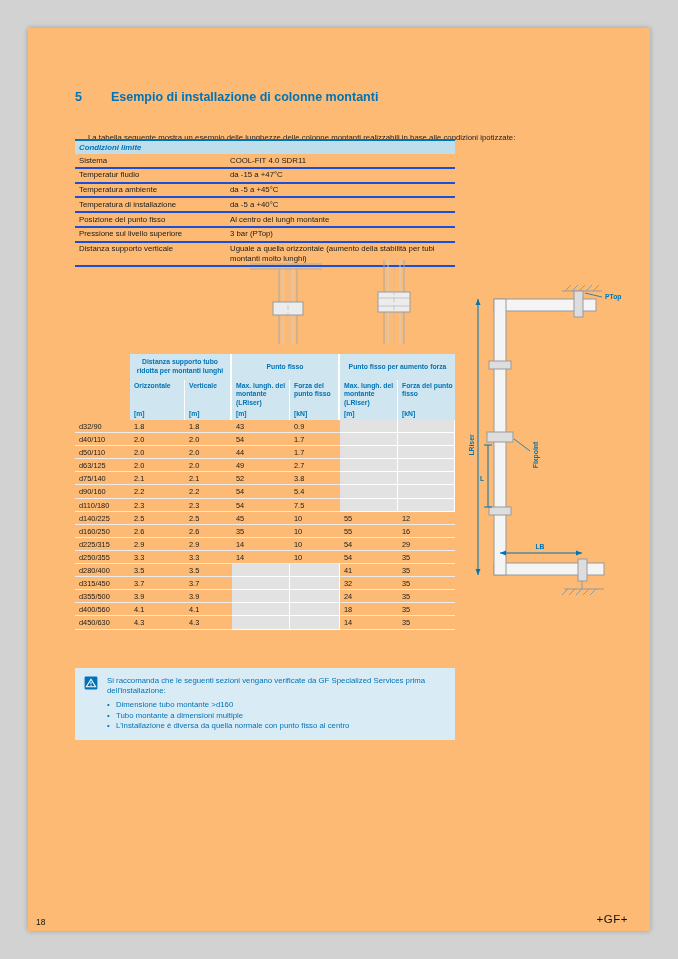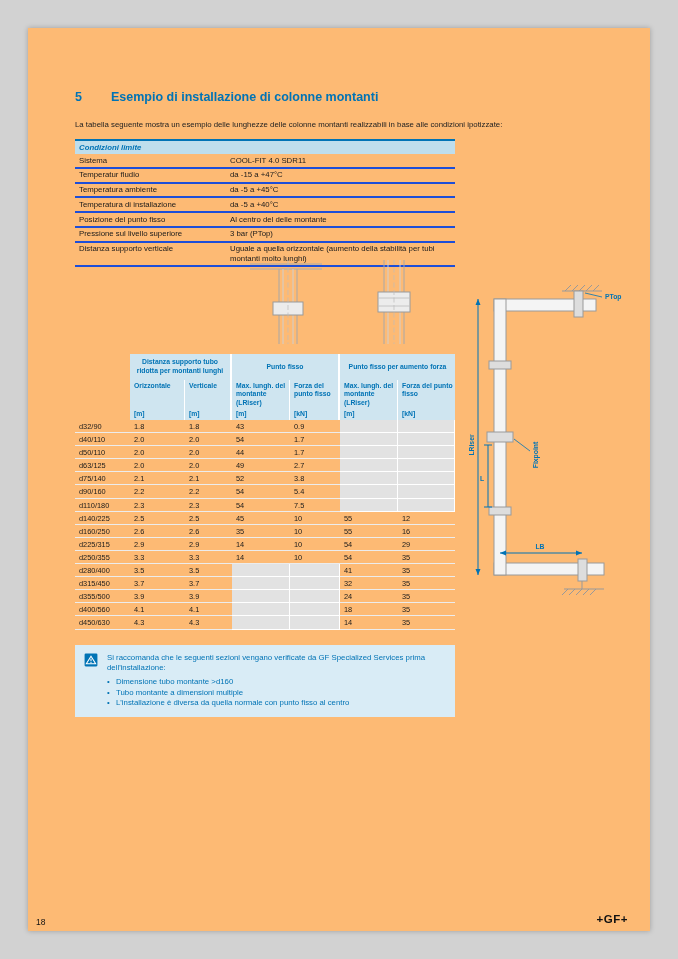--- a/index.html
+++ b/index.html
@@ -10,21 +10,21 @@
     -webkit-font-smoothing:antialiased;
   }
   .canvas{position:relative;width:678px;height:959px;background:#d2d2d2;overflow:hidden;}
   .page{
     position:absolute;left:28px;top:28px;width:622px;height:903px;
     background:#fdba74;box-shadow:0 0 5px rgba(0,0,0,.25);
   }
   
   .heading{position:absolute;left:47px;top:62px;color:#0073b5;font-size:12.5px;font-weight:bold;white-space:nowrap;}
   .h-num{display:inline-block;width:36px;}
-  .intro{position:absolute;left:47px;top:92px;width:548px;font-size:7.8px;color:#222;margin:0;}
+  .intro{position:absolute;left:47px;top:92px;width:548px;font-size:7.8px;color:#222;margin:13px;}
 
   
   .cond-table{position:absolute;left:47px;top:111px;width:380px;font-size:7.8px;color:#1a1a1a;}
   .cond-header{
     background:#bfdeec;border-top:2px solid #0073b5;
     color:#0073b5;font-weight:bold;height:13px;line-height:13px;padding-left:4px;font-style:italic;
   }
   .cond-row{display:flex;border-bottom:2px solid #1d4ed8;padding:1.5px 0;}
   .cond-label{flex:0 0 151px;padding-left:4px;line-height:9.8px;}
   .cond-value{flex:1;padding-right:6px;line-height:9.8px;}
@@ -59,33 +59,33 @@
     border-bottom:1px solid #ececec;box-sizing:border-box;overflow:hidden;white-space:nowrap;
   }
   .tcell.empty{background:#e2e2e2;border-bottom:1px solid #fff;border-right:1px solid #fff;}
 
   
   .riser-diagram{position:absolute;left:440px;top:255px;}
   .dlabel{fill:#0073b5;font-size:6.8px;font-weight:bold;font-family:"Liberation Sans",sans-serif;}
 
   
   .note{
-    position:absolute;left:47px;top:617px;width:380px;box-sizing:border-box;
+    position:absolute;left:47px;top:640px;width:380px;box-sizing:border-box;
     background:#d9ecf6;color:#0073b5;font-size:7.8px;
     padding:8px 24px 8px 32px;min-height:66px;
   }
   .note-icon{position:absolute;left:9px;top:8px;width:14px;height:14px;}
   .note-text{line-height:10px;}
   .note-bullets{margin-top:4px;}
   .bullet{display:flex;line-height:10.5px;}
   .bullet .dot{width:9px;flex:0 0 9px;text-align:left;}
 
   
   .pagenum{position:absolute;left:8px;top:889px;font-size:8.5px;color:#111;}
-  .logo{position:absolute;right:22px;top:885px;font-size:11.5px;font-weight:bold;color:#111;letter-spacing:.5px;}
+  .logo{position:absolute;right:22px;top:885px;font-size:11.5px;font-weight:normal;color:#111;letter-spacing:.5px;}
 </style>
 </head>
 <body>
 
 <div class="canvas">
   <div class="page">
 
     <div class="heading">
       <span class="h-num">5</span><span class="h-title">Esempio di installazione di colonne montanti</span>
     </div>
@@ -106,21 +106,21 @@
           <div class="cond-row">
             <div class="cond-label">Temperatura ambiente</div>
             <div class="cond-value">da -5 a +45°C</div>
           </div>
           <div class="cond-row">
             <div class="cond-label">Temperatura di installazione</div>
             <div class="cond-value">da -5 a +40°C</div>
           </div>
           <div class="cond-row">
             <div class="cond-label">Posizione del punto fisso</div>
-            <div class="cond-value">Al centro del delle montante</div>
+            <div class="cond-value">Al centro del lungh montante</div>
           </div>
           <div class="cond-row">
             <div class="cond-label">Pressione sul livello superiore</div>
             <div class="cond-value">3 bar (PTop)</div>
           </div>
           <div class="cond-row">
             <div class="cond-label">Distanza supporto verticale</div>
             <div class="cond-value">Uguale a quella orizzontale (aumento della stabilità per tubi montanti molto lunghi)</div>
           </div>
         </div>

